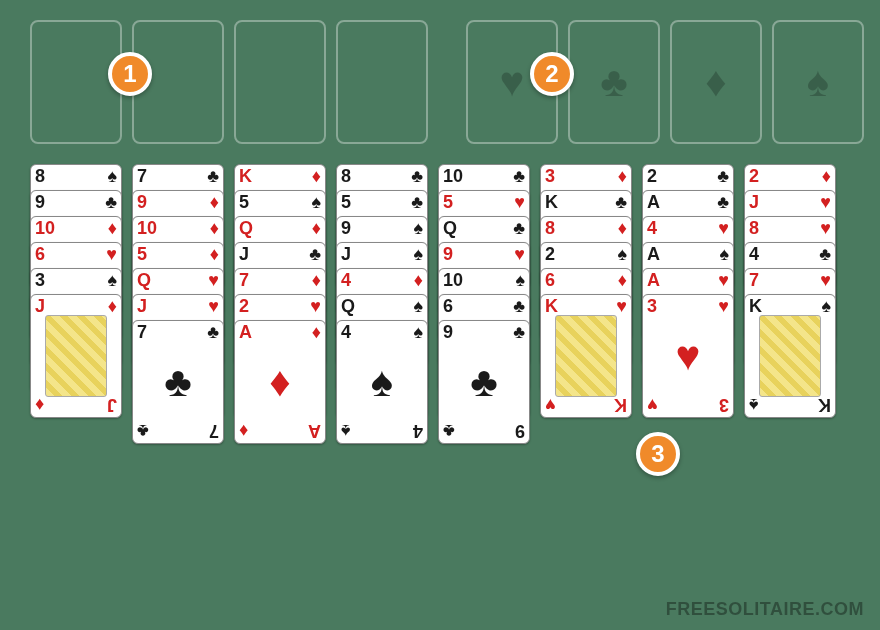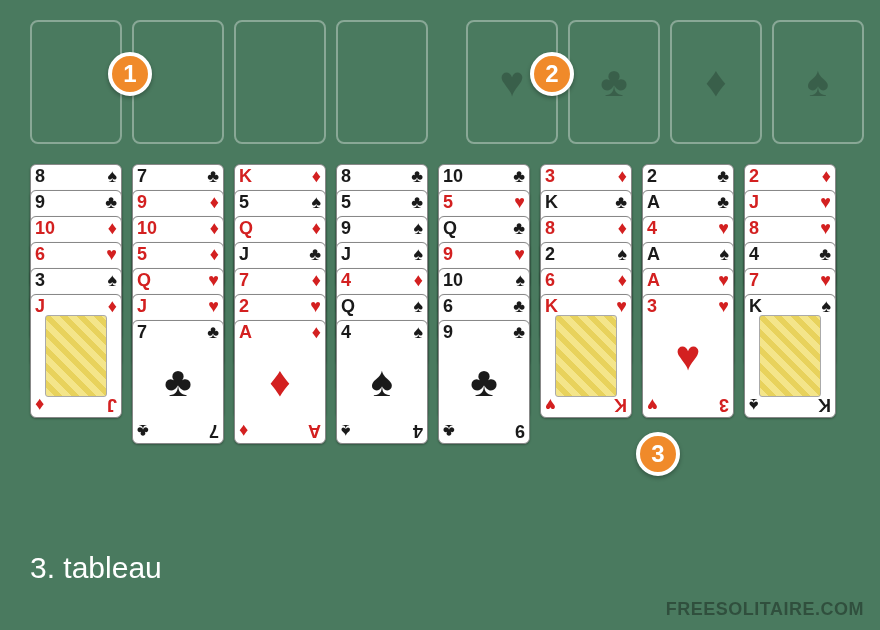--- a/index.html
+++ b/index.html
@@ -528,20 +528,19 @@
         <div class="face-art"></div>
         <div class="bot black">
           <span class="rank">K</span>
           <span class="suit">♠</span>
         </div>
       </div>
     </div>
   </div>
 
 <div class="legend">
-  <div>3. tableau</div>
 </div>
 
 <div class="watermark">FREESOLITAIRE.COM</div>
 
 <div class="badge" style="left: 108px; top: 52px;">1</div>
 <div class="badge" style="left: 530px; top: 52px;">2</div>
 <div class="badge" style="left: 636px; top: 432px;">3</div>
 
 </body></html>

